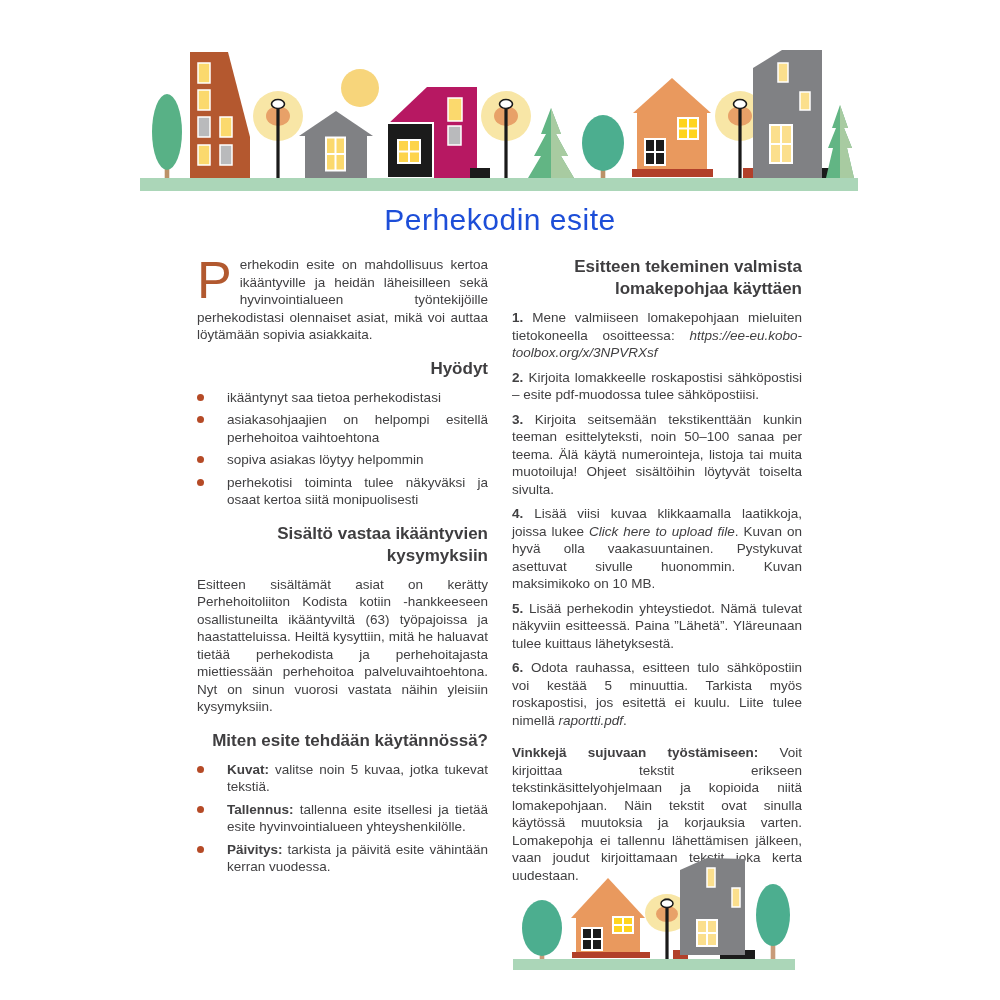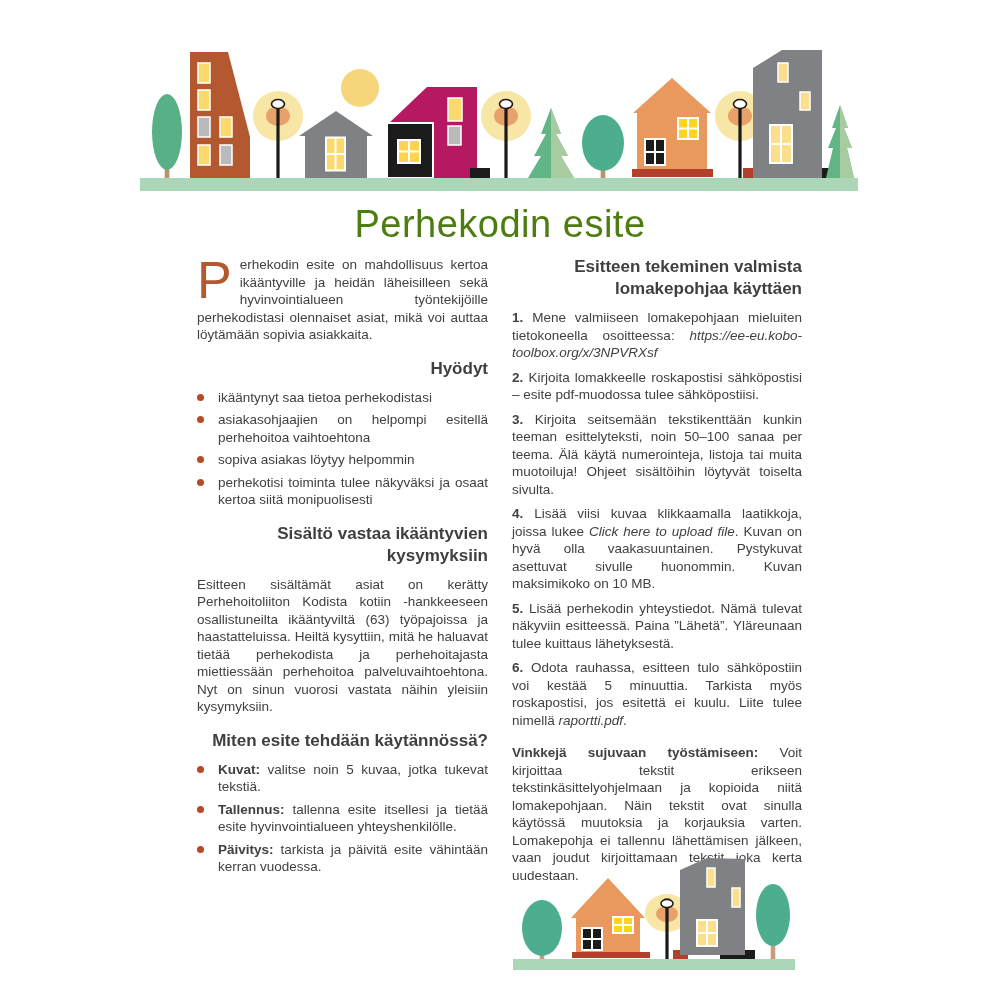--- a/index.html
+++ b/index.html
@@ -1,30 +1,30 @@
 <!DOCTYPE html>
 <html lang="fi"><head>
 <meta charset="utf-8">
 <style>
   html,body{margin:0;padding:0;background:#ffffff;}
   .page{position:relative;width:1000px;height:1000px;background:#ffffff;overflow:hidden;
         font-family:"Liberation Sans",sans-serif;color:#414042;}
   .header-art{position:absolute;left:140px;top:38px;}
   .footer-art{position:absolute;left:505px;top:855px;}
   .page-title{position:absolute;top:203px;left:0;width:100%;text-align:center;
-              font-size:38px;font-weight:400;color:#4d7c0f;letter-spacing:.5px;}
+              font-size:30px;font-weight:400;color:#1d4ed8;letter-spacing:.5px;}
   .col{position:absolute;top:256px;font-size:13.5px;line-height:17.5px;text-align:justify;}
   .col-left{left:197px;width:291px;}
   .col-right{left:512px;width:290px;}
   p{margin:0;}
   .dropcap{float:left;font-size:52px;line-height:44px;color:#b2592f;padding:2px 8px 0 0;}
   h2{font-size:17px;line-height:22px;font-weight:700;color:#3f3e40;margin:14px 0 9px;text-align:right;}
   .mt0{margin-top:0;}
   ul.bullets{list-style:none;margin:0 0 2px;padding:0;}
-  ul.bullets li{display:flex;gap:14px;margin:0 0 5px;}
+  ul.bullets li{display:flex;gap:23px;margin:0 0 5px;}
   .dot{flex:0 0 auto;width:7px;height:7px;border-radius:50%;background:#b54a26;margin-top:5px;}
   .li-text{flex:1;text-align:justify;}
   .lead,.num{font-weight:700;}
   .it{font-style:italic;}
   .step{margin:0 0 7px;}
   .tips{margin-top:15px;}
 </style>
 </head>
 <body>
 

